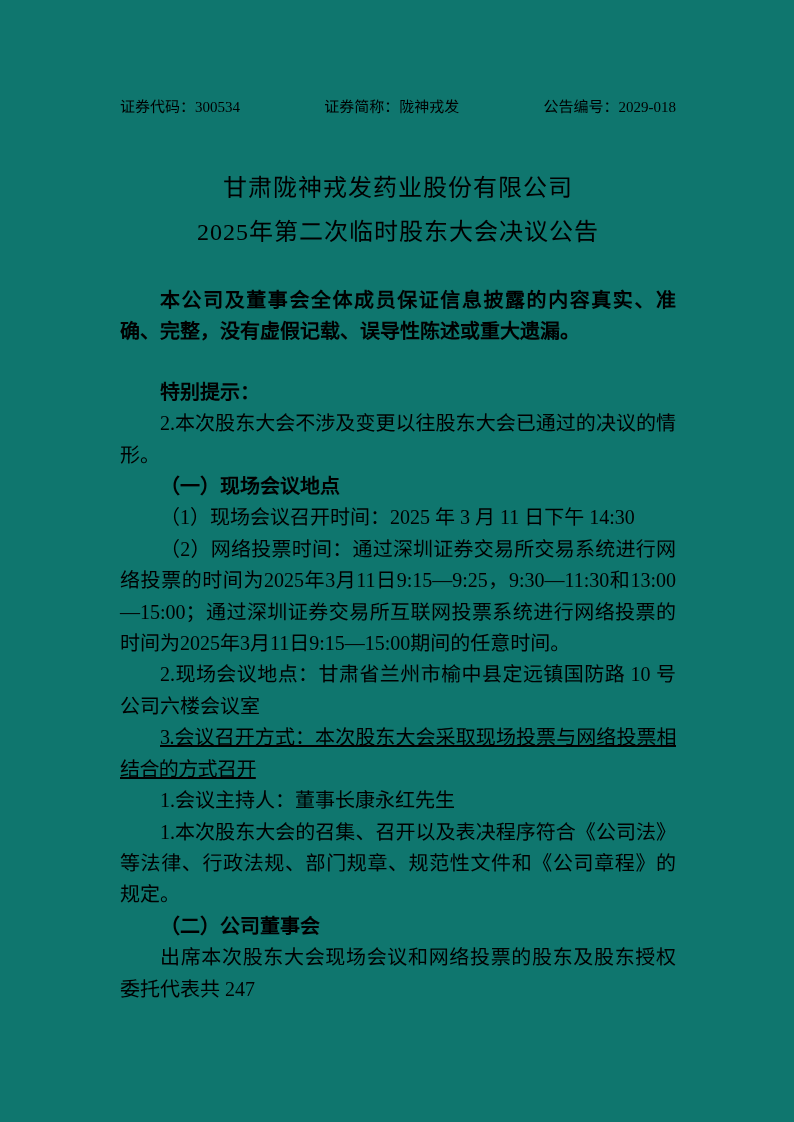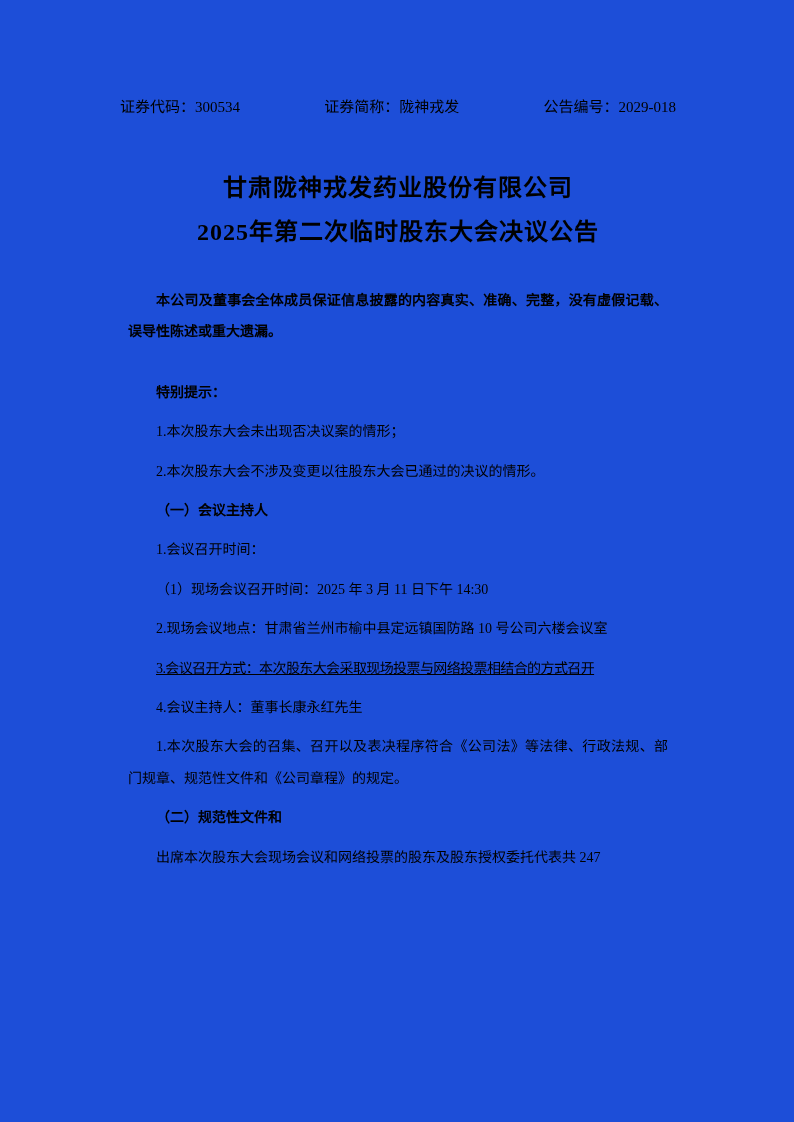--- a/index.html
+++ b/index.html
@@ -6,21 +6,21 @@
   html, body {
     margin: 0;
     padding: 0;
     background: #ffffff;
   }
   .page {
     position: relative;
     width: 794px;
     height: 1122px;
     margin: 0 auto;
-    background: #1d4ed8;
+    background: #0f766e;
     color: #000000;
     font-family: "Liberation Serif", "DejaVu Serif", serif;
     overflow: hidden;
   }
   .content {
     padding: 0 118px 0 120px;
   }
   
   .header-row {
     display: flex;
@@ -30,28 +30,28 @@
     font-size: 15px;
     line-height: 21px;
     white-space: nowrap;
   }
   
   .doc-title {
     margin: 48px 0 0 0;
     text-align: center;
     font-size: 24px;
     line-height: 44px;
-    font-weight: bold;
+    font-weight: normal;
     letter-spacing: 1px;
   }
   .doc-title .title-line { display: block; }
   
   .body-text p {
-    margin: 8px;
-    font-size: 14px;
+    margin: 0;
+    font-size: 20px;
     line-height: 31.4px;
     text-align: justify;
     text-justify: inter-ideograph;
     text-indent: 2em;
   }
   .bold-serif { font-weight: bold; }
   .hei {
     font-family: Liberation Sans, sans-serif;
     font-weight: bold;
   }
@@ -75,30 +75,29 @@
     <h1 class="doc-title">
       <span class="title-line">甘肃陇神戎发药业股份有限公司</span>
       <span class="title-line">2025年第二次临时股东大会决议公告</span>
     </h1>
 
     <div class="body-text">
 
       <p class="bold-serif mt-disclaimer">本公司及董事会全体成员保证信息披露的内容真实、准确、完整，没有虚假记载、误导性陈述或重大遗漏。</p>
 
       <p class="hei mt-block">特别提示：</p>
-      <p>1.本次股东大会未出现否决议案的情形；</p>
       <p>2.本次股东大会不涉及变更以往股东大会已通过的决议的情形。</p>
 
 
-      <p class="hei">（一）会议主持人</p>
-      <p>1.会议召开时间：</p>
+      <p class="hei">（一）现场会议地点</p>
       <p>（1）现场会议召开时间：2025 年 3 月 11 日下午 14:30</p>
+      <p>（2）网络投票时间：通过深圳证券交易所交易系统进行网络投票的时间为2025年3月11日9:15—9:25，9:30—11:30和13:00—15:00；通过深圳证券交易所互联网投票系统进行网络投票的时间为2025年3月11日9:15—15:00期间的任意时间。</p>
       <p>2.现场会议地点：甘肃省兰州市榆中县定远镇国防路 10 号公司六楼会议室</p>
       <p class="tight">3.会议召开方式：本次股东大会采取现场投票与网络投票相结合的方式召开</p>
-      <p>4.会议主持人：董事长康永红先生</p>
+      <p>1.会议主持人：董事长康永红先生</p>
       <p>1.本次股东大会的召集、召开以及表决程序符合《公司法》等法律、行政法规、部门规章、规范性文件和《公司章程》的规定。</p>
 
-      <p class="hei">（二）规范性文件和</p>
+      <p class="hei">（二）公司董事会</p>
       <p>出席本次股东大会现场会议和网络投票的股东及股东授权委托代表共 247</p>
 
     </div>
   </div>
 </div>
 
 </body></html>

